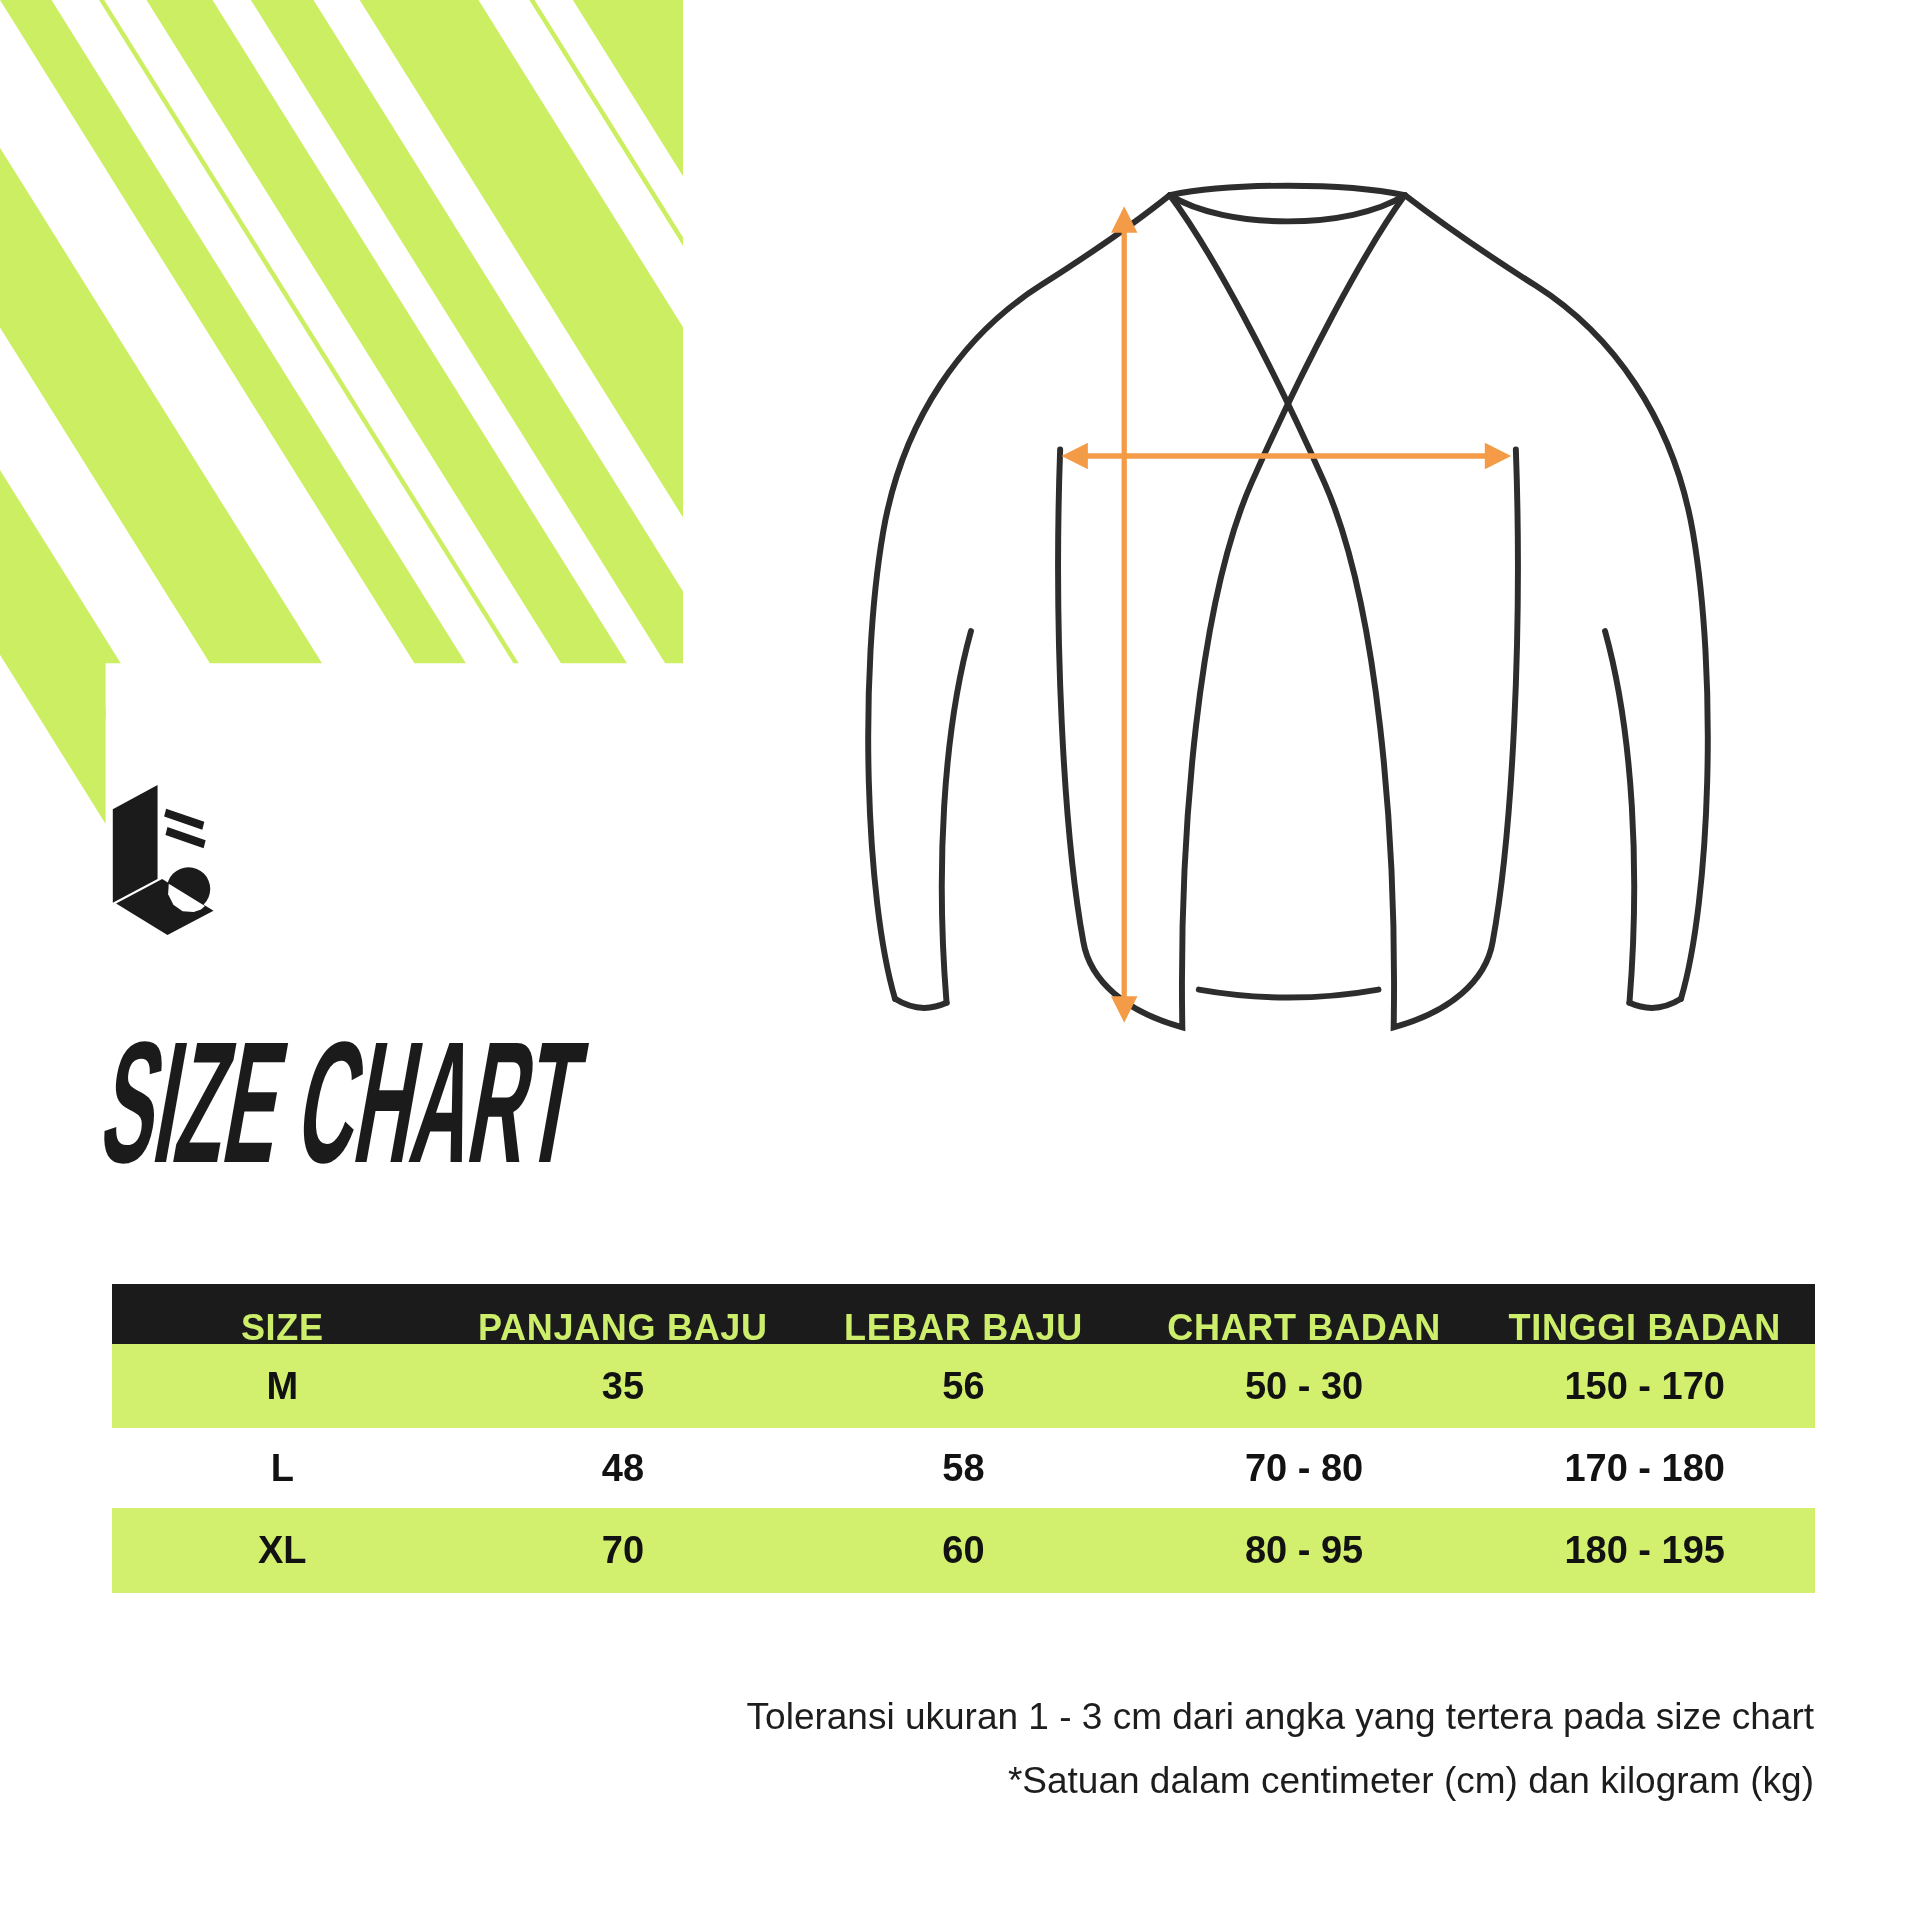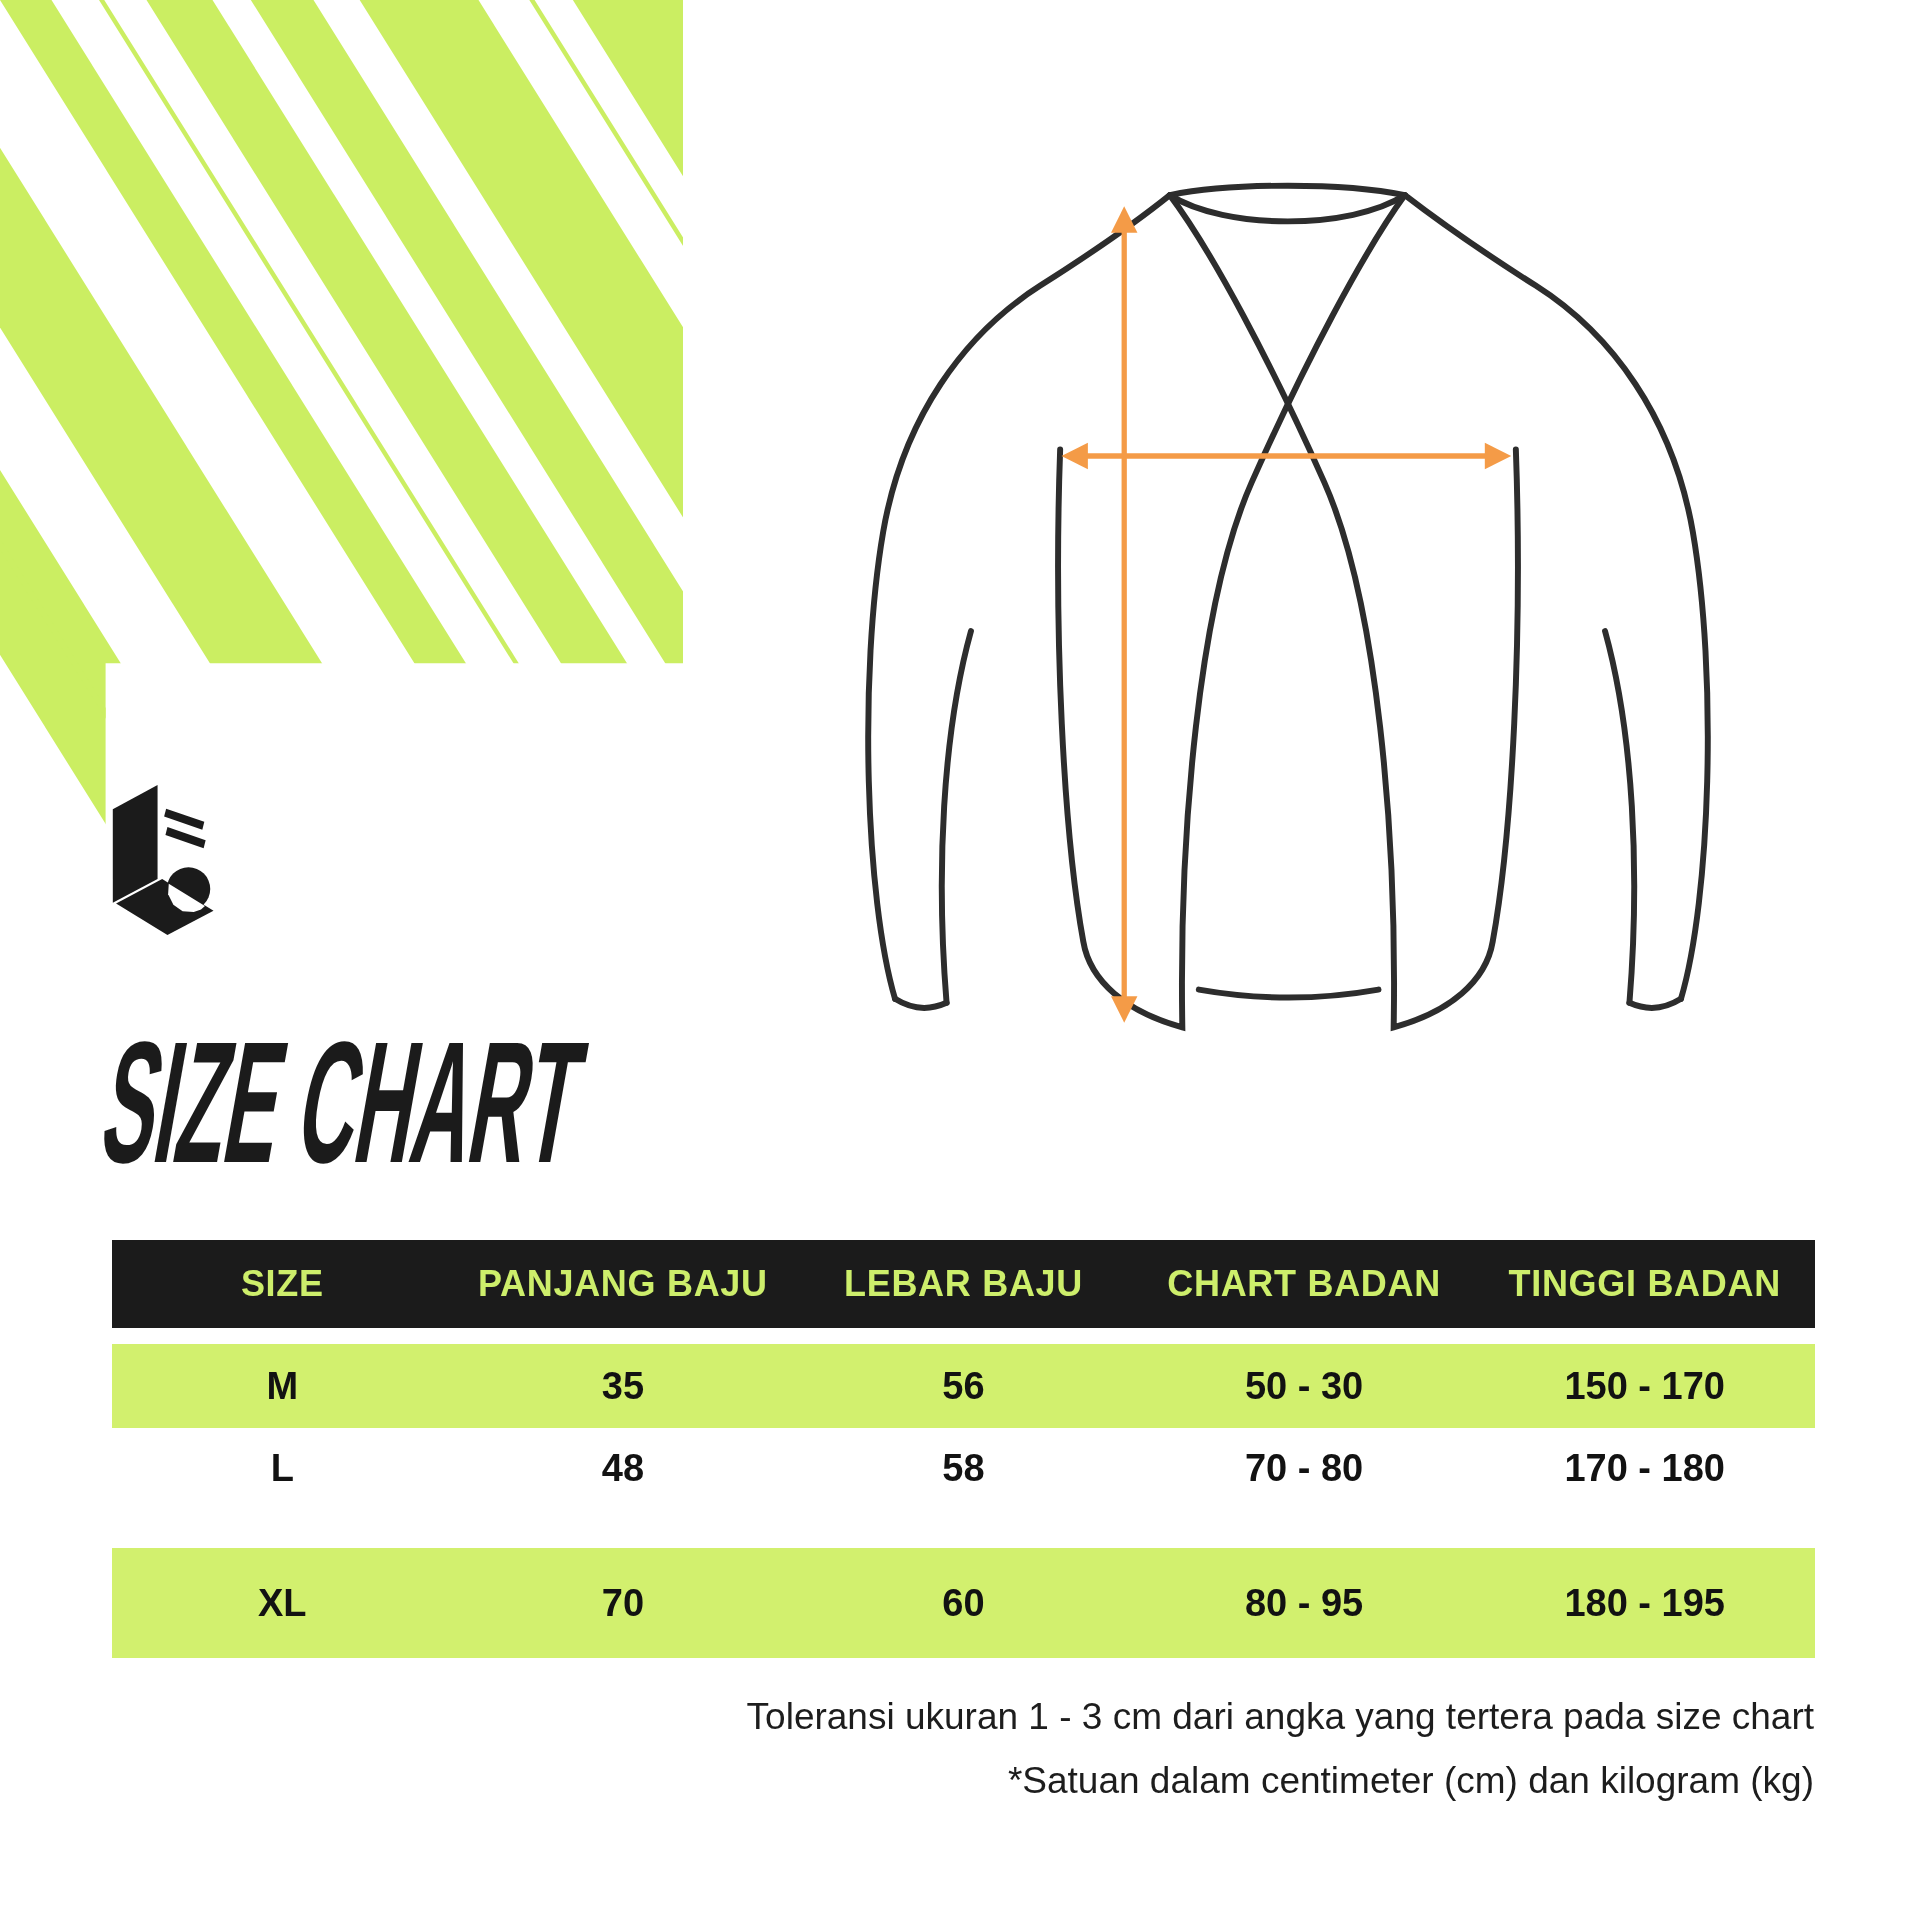--- a/index.html
+++ b/index.html
@@ -42,33 +42,33 @@
   .trow{
     left:112px;width:1703px;
     display:grid;grid-template-columns:repeat(5,1fr);
     align-items:center;
   }
   .trow > div{
     text-align:center;
     font-size:38px;
   }
   #thead{
-    top:1240px;height:88px;
+    top:1284px;height:88px;
     background:var(--header-bg);
   }
   #thead > div{
     color:var(--lime-text);
     font-weight:bold;
     font-size:36px;
     letter-spacing:0.7px;
   }
   .data-row > div{color:#121212;font-weight:600;}
   #row-0{top:1344px;height:84px;background:var(--lime-row);}
   #row-1{top:1428px;height:81px;background:#ffffff;}
-  #row-2{top:1508px;height:110px;background:var(--lime-row);margin-top:40px;}
+  #row-2{top:1508px;height:85px;background:var(--lime-row);}
 
   
   .note{
     right:112px;
     text-align:right;
     font-size:37px;
     line-height:1;
     color:var(--ink);
     white-space:nowrap;
     margin-left:29px;

